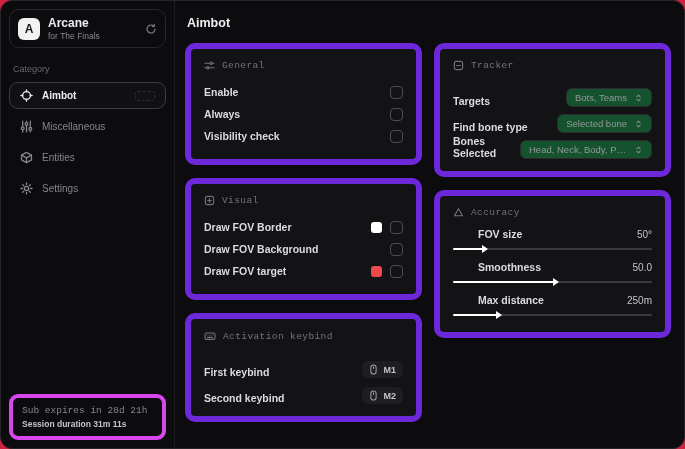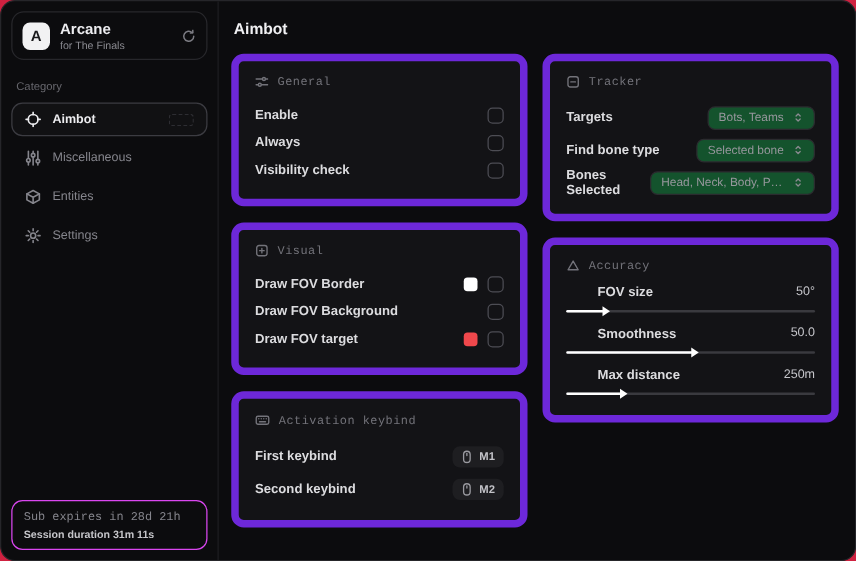--- a/index.html
+++ b/index.html
@@ -19,45 +19,45 @@
   .appname { font-size:12px; font-weight:bold; color:#ececef; }
   .appsub { font-size:8.5px; color:#8a8a90; }
   .iconbtn { color:#7c7c83; display:flex; align-items:center; }
   .catlabel { margin:16px 4px 8px; font-size:9px; color:#67676d; }
   .navitem { display:flex; align-items:center; gap:9px; padding:6px 10px; border-radius:9px; border:1px solid transparent; color:#85858c; font-size:10px; margin-bottom:4px; }
   .navitem .nlabel { flex:1; }
   .navitem.active { border-color:#3c3c42; color:#ececef; font-weight:bold; background:#111113; }
   .navitem svg { flex:none; }
   .ghost { width:20px; height:10px; border:1px dashed #2d2d32; border-radius:3px; }
   .spacer { flex:1; }
-  .subcard { border:1px solid #d946ef; border-radius:9px; padding:7px 9px; display:flex; flex-direction:column; gap:3px; }
+  .subcard { border:4px solid #d946ef; border-radius:9px; padding:7px 9px; display:flex; flex-direction:column; gap:3px; }
   .subline1 { font-family:"Liberation Mono", monospace; font-size:9.5px; color:#85858c; white-space:nowrap; }
   .subline2 { font-size:8.5px; font-weight:bold; color:#c6c6ca; white-space:nowrap; }
   
   .main { flex:1; padding:13px 15px 0 10px; }
   .pagetitle { font-size:12.5px; font-weight:bold; color:#f0f0f2; margin:2px 0 13px 2px; }
   .cols { display:flex; gap:12px; align-items:flex-start; }
   .col { width:237px; flex:none; display:flex; flex-direction:column; gap:13px; }
   .card { background:#131316; border:6px solid #6d28d9; border-radius:10px; padding:11px 13px 12px; }
   .cardhead { display:flex; align-items:center; gap:7px; font-family:"Liberation Mono", monospace; font-size:9.5px; color:#73737a; letter-spacing:.4px; margin-bottom:10px; }
   .row { display:flex; align-items:center; justify-content:space-between; min-height:22px; }
   .rlabel { font-size:10.5px; font-weight:600; color:#dcdcdf; }
   .rightgrp { display:flex; align-items:center; gap:8px; }
   .checkbox { width:13px; height:13px; border:1.5px solid #4d4d54; border-radius:4px; background:transparent; }
   .swatch { width:11px; height:11px; border-radius:3px; }
   .keybadge { display:flex; align-items:center; gap:5px; background:#1e1e21; border-radius:6px; padding:3px 7px; font-size:9px; font-weight:bold; color:#c2c2c7; }
   .keybadge svg { color:#9a9aa0; }
   .selectbox { display:flex; align-items:center; gap:7px; background:#14532d; border:1px solid #2b2b2f; border-radius:6px; padding:3px 8px; font-size:9.5px; color:#97979d; max-width:158px; }
   .selectval { white-space:nowrap; overflow:hidden; text-overflow:ellipsis; }
   .selectbox svg { flex:none; color:#8a8a90; }
-  .trow { min-height:26px; }
+  .trow { min-height:26px;align-items:flex-end; }
   
   .sgroup { margin-bottom:11px; }
   .sgroup:last-child { margin-bottom:0; }
-  .shead { display:flex; justify-content:space-between;padding-left:25px; }
+  .shead { display:flex; align-items:center; justify-content:space-between;padding-left:25px; }
   .sval { font-size:10px; color:#c4c4c9; }
   .track { position:relative; height:2px; background:#3a3a3f; border-radius:1px; margin-top:8px; margin-bottom:4px; }
   .fill { position:absolute; left:0; top:0; height:2px; background:#ffffff; border-radius:1px; }
   .thumb { position:absolute; right:-5px; top:-3px; width:0; height:0; border-left:6px solid #ffffff; border-top:4px solid transparent; border-bottom:4px solid transparent; }
   svg { display:block; }
 </style>
 </head>
 <body>
 
 <div class="stage">

